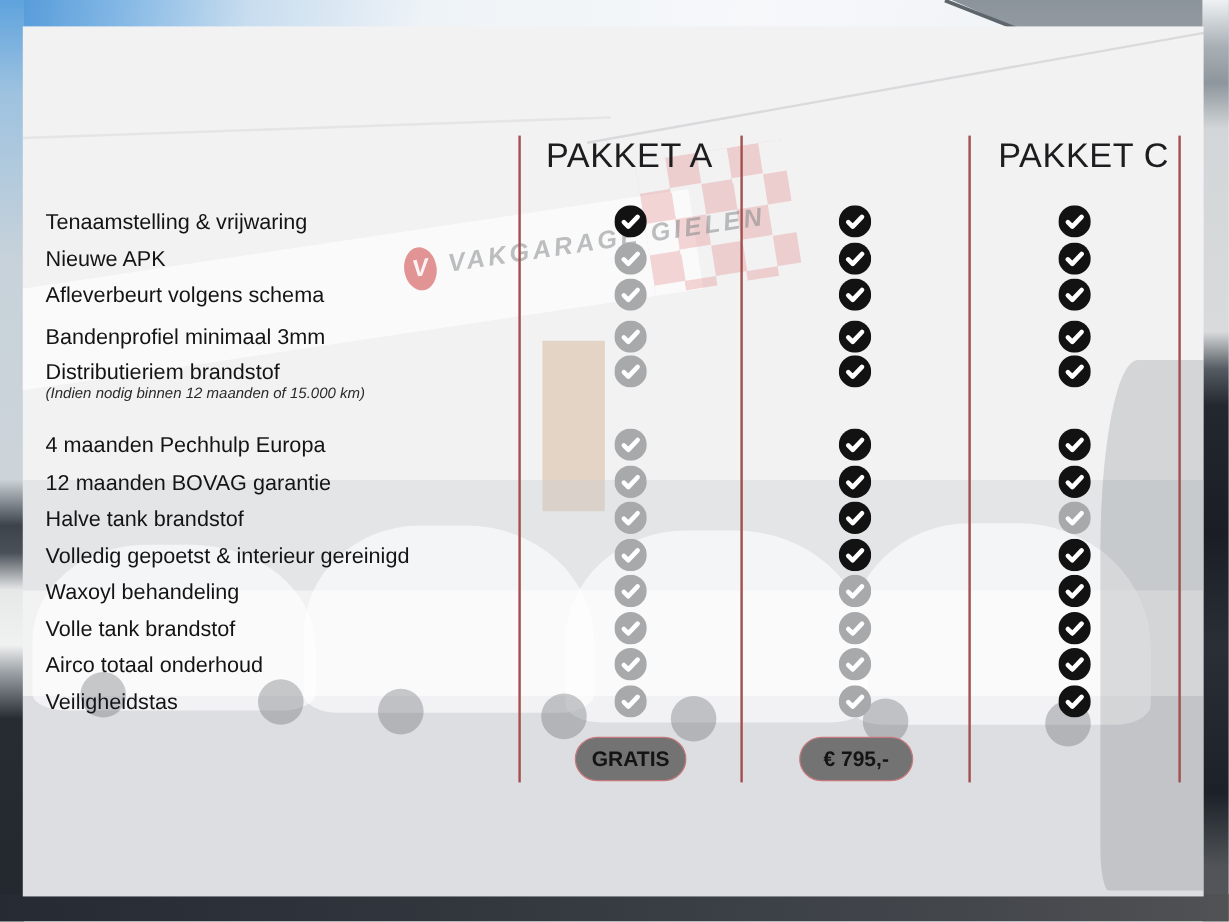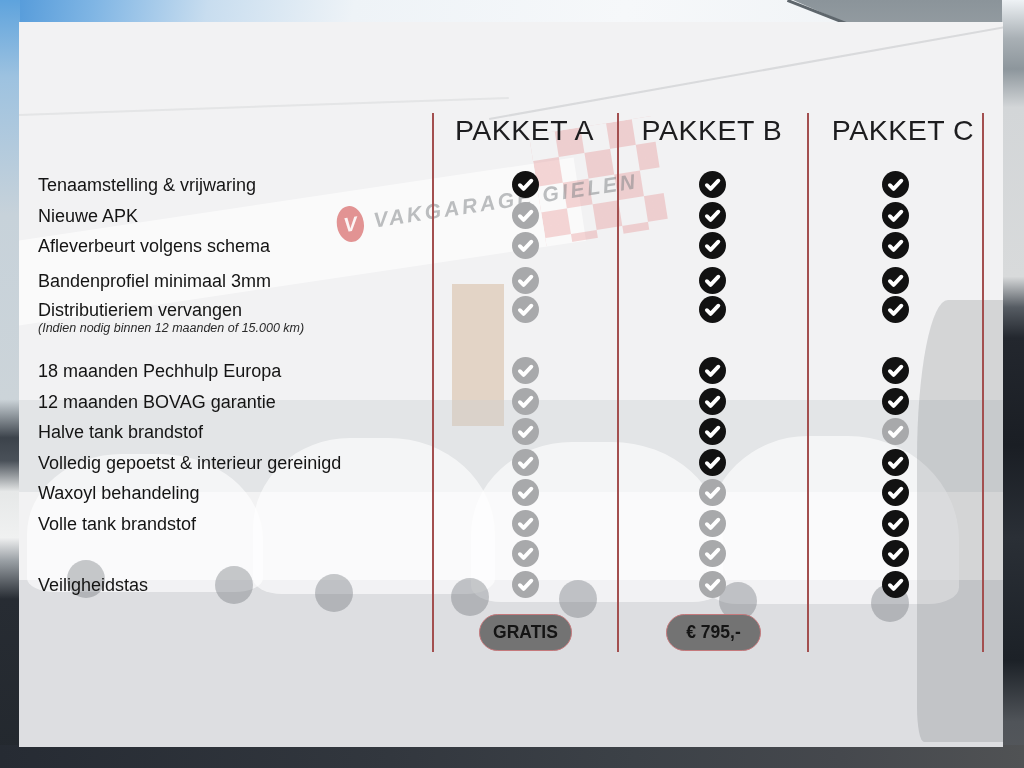--- a/index.html
+++ b/index.html
@@ -120,35 +120,35 @@
 </div>
 
 <div class="content">
 
   <div class="vline vl1"></div>
   <div class="vline vl2"></div>
   <div class="vline vl3"></div>
   <div class="vline vl4"></div>
 
   <div class="pkhead ha">PAKKET A</div>
-  <div class="pkhead hb">PAKKET B</div>
   <div class="pkhead hc">PAKKET C</div>
 
   <div class="feat r0">Tenaamstelling &amp; vrijwaring</div>
   <div class="feat r1">Nieuwe APK</div>
   <div class="feat r2">Afleverbeurt volgens schema</div>
   <div class="feat r3">Bandenprofiel minimaal 3mm</div>
-  <div class="feat r4">Distributieriem vervangen</div>
+  <div class="feat r4">Distributieriem brandstof</div>
   <div class="note">(Indien nodig binnen 12 maanden of 15.000 km)</div>
-  <div class="feat r5">18 maanden Pechhulp Europa</div>
+  <div class="feat r5">4 maanden Pechhulp Europa</div>
   <div class="feat r6">12 maanden BOVAG garantie</div>
   <div class="feat r7">Halve tank brandstof</div>
   <div class="feat r8">Volledig gepoetst &amp; interieur gereinigd</div>
   <div class="feat r9">Waxoyl behandeling</div>
   <div class="feat r10">Volle tank brandstof</div>
+  <div class="feat r11">Airco totaal onderhoud</div>
   <div class="feat r12">Veiligheidstas</div>
 
   <div class="chk ca r0 on">
       <svg viewBox="0 0 24 24">
         <circle cx="12" cy="12" r="12"></circle>
         <path d="M7 12.6l3.3 3.3L17.2 8.6"></path>
       </svg>
     </div>
   <div class="chk ca r1 off">
       <svg viewBox="0 0 24 24">

